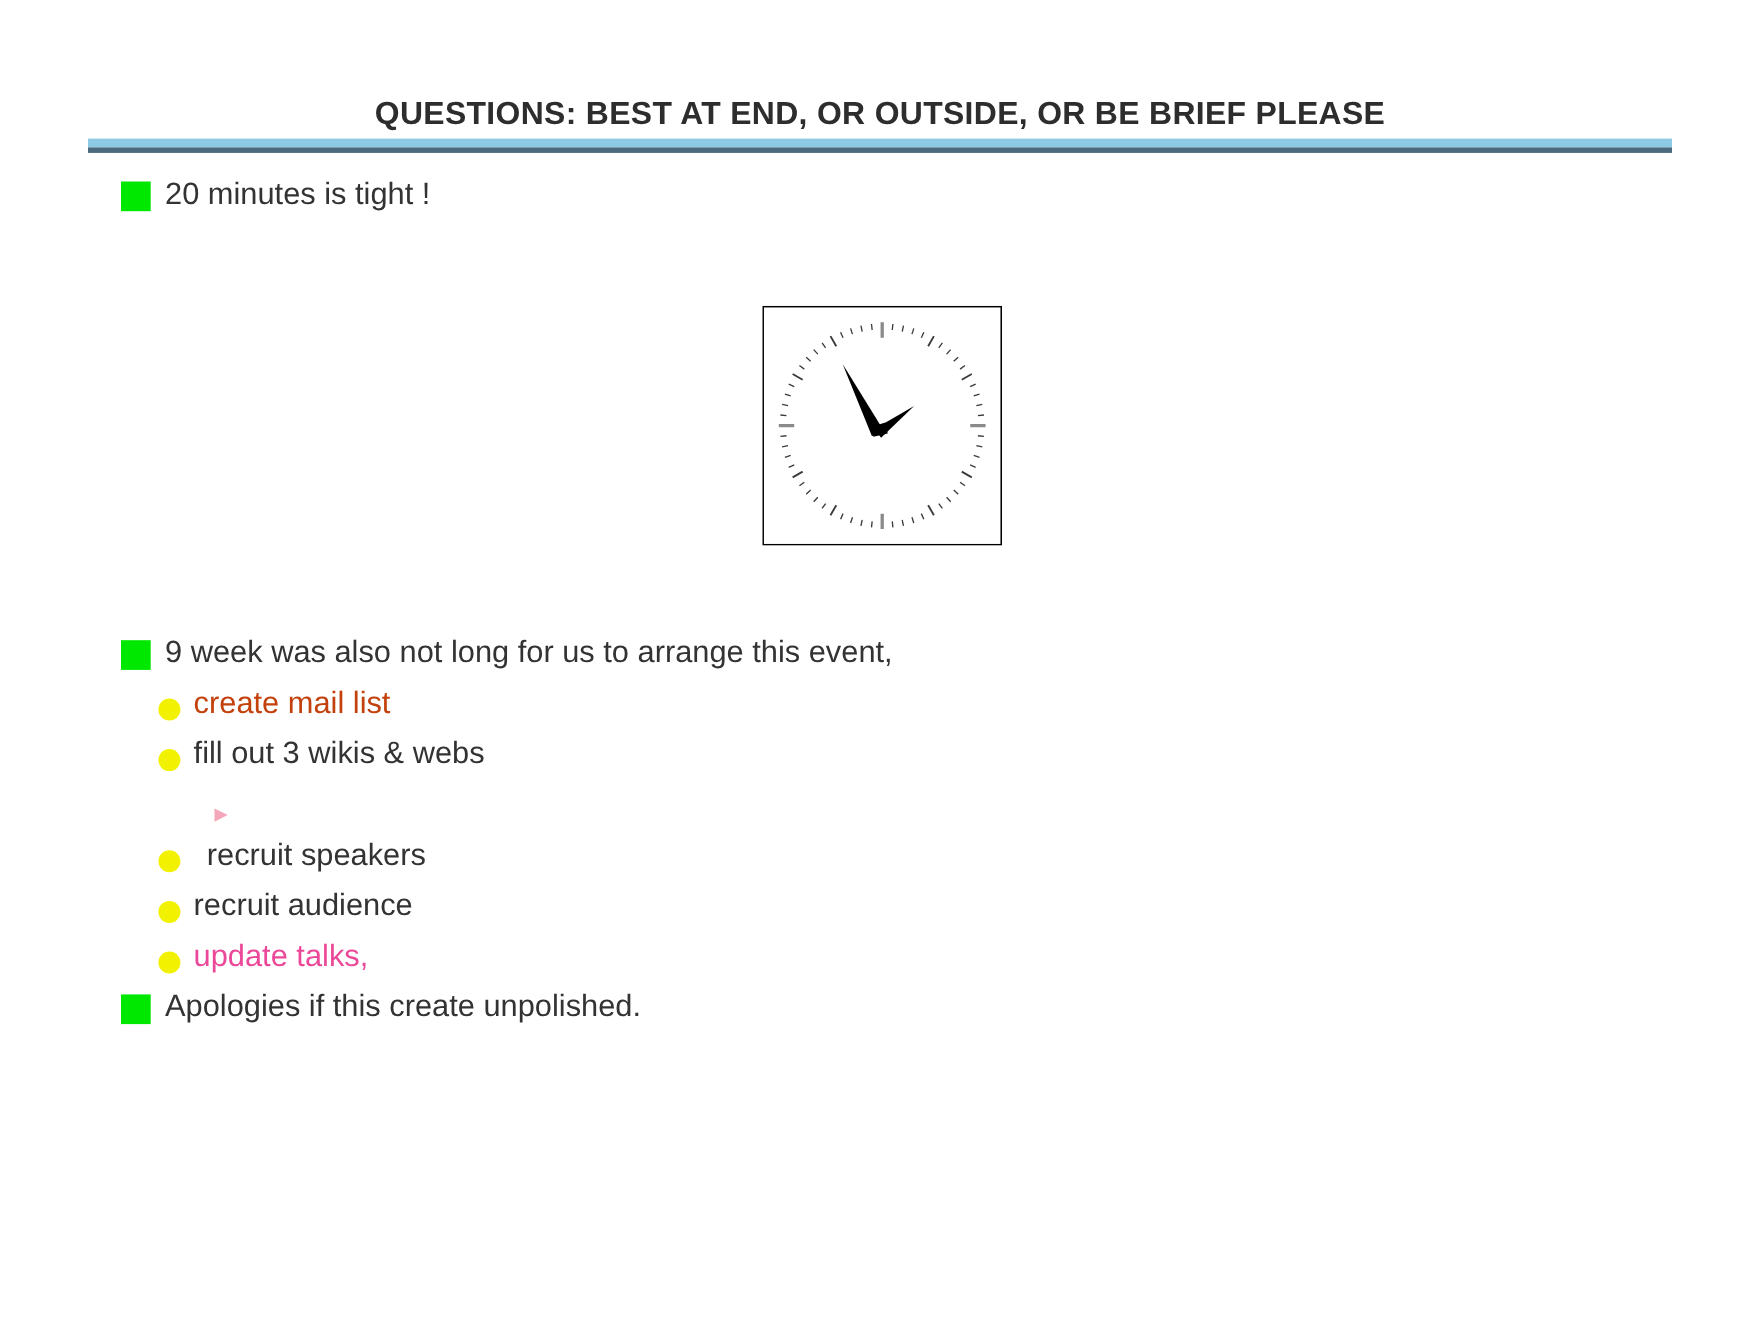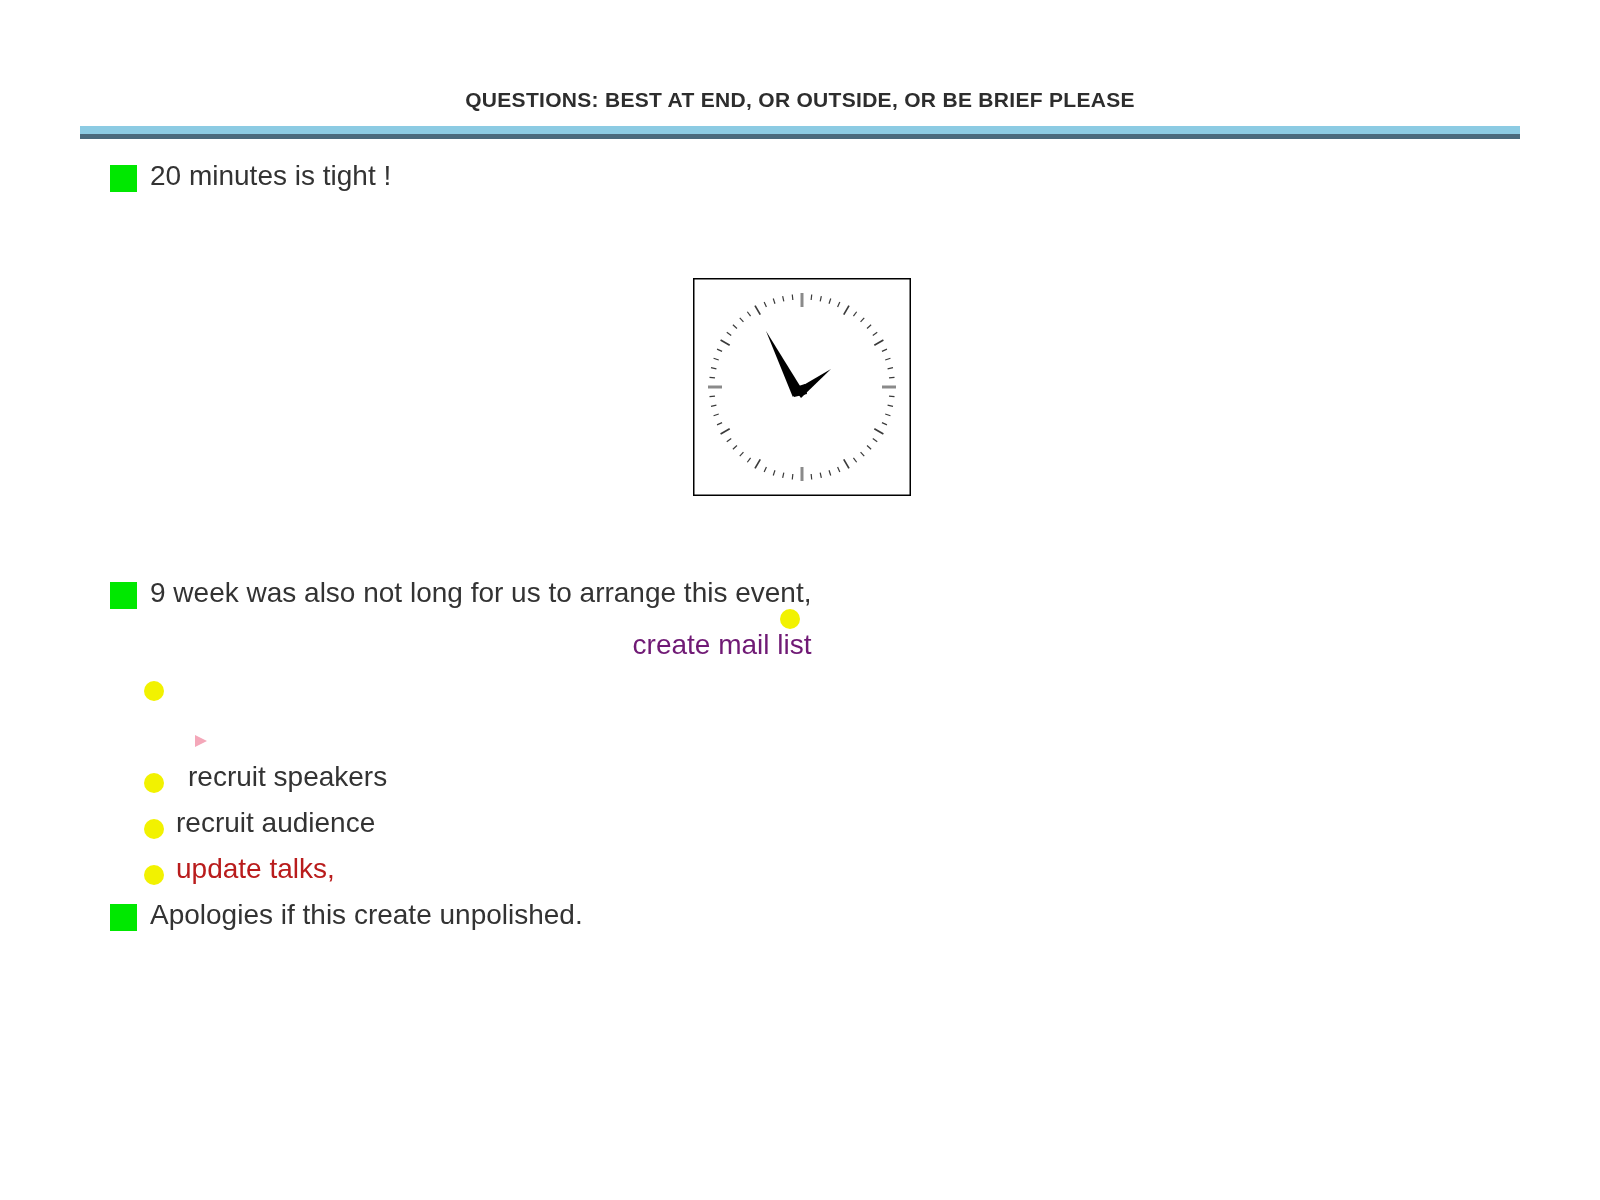--- a/index.html
+++ b/index.html
@@ -9,21 +9,21 @@
     height: 1200px;
     background: #ffffff;
     font-family: "Liberation Sans", "DejaVu Sans", sans-serif;
     overflow: hidden;
   }
   .slide-title {
     position: absolute;
     left: 0; right: 0;
     top: 88px;
     text-align: center;
-    font-size: 21px;
+    font-size: 29px;
     font-weight: bold;
     color: #2d2d2d;
     letter-spacing: 0.3px;
     white-space: nowrap;
   }
   .title-rule {
     position: absolute;
     left: 80px;
     top: 126px;
     width: 1440px;
@@ -165,39 +165,40 @@
       <polygon points="138,91 102,112 108,120" fill="#000000"></polygon>
       <polygon points="99,110 112,106 114,116 101,119" fill="#000000"></polygon>
     </svg>
   </div>
 
   <div class="bullet-list">
     <div class="bullet-row" style="color: rgb(51, 51, 51);">
       <span class="marker sq" style="background: rgb(0, 232, 0);"></span>
       <span>9 week was also not long for us to arrange this event,</span>
     </div>
-    <div class="bullet-row lvl2" style="color: #701a75; flex-direction: column;">
+    <div class="bullet-row lvl2" style="color: #c2410c;">
       <span class="marker dot" style="background: rgb(242, 242, 0);"></span>
       <span>create mail list</span>
     </div>
     <div class="bullet-row lvl2" style="color: rgb(51, 51, 51);">
       <span class="marker dot" style="background: rgb(242, 242, 0);"></span>
+      <span>fill out 3 wikis &amp; webs</span>
     </div>
     <div class="bullet-row lvl3" style="color: rgb(51, 51, 51);">
       <span class="marker tri" style="border-left-color: rgb(244, 167, 185);"></span>
     </div>
     <div class="bullet-row lvl2" style="color: rgb(51, 51, 51); gap: 12px;">
       <span class="marker dot" style="background: rgb(242, 242, 0);"></span>
       <span>recruit speakers</span>
     </div>
     <div class="bullet-row lvl2" style="color: rgb(51, 51, 51);">
       <span class="marker dot" style="background: rgb(242, 242, 0);"></span>
       <span>recruit audience</span>
     </div>
-    <div class="bullet-row lvl2" style="color: #b91c1c;">
+    <div class="bullet-row lvl2" style="color: #ec4899;">
       <span class="marker dot" style="background: rgb(242, 242, 0);"></span>
       <span>update talks,</span>
     </div>
     <div class="bullet-row" style="color: rgb(51, 51, 51);">
       <span class="marker sq" style="background: rgb(0, 232, 0);"></span>
       <span>Apologies if this create unpolished.</span>
     </div>
   </div>
 
 </div>

